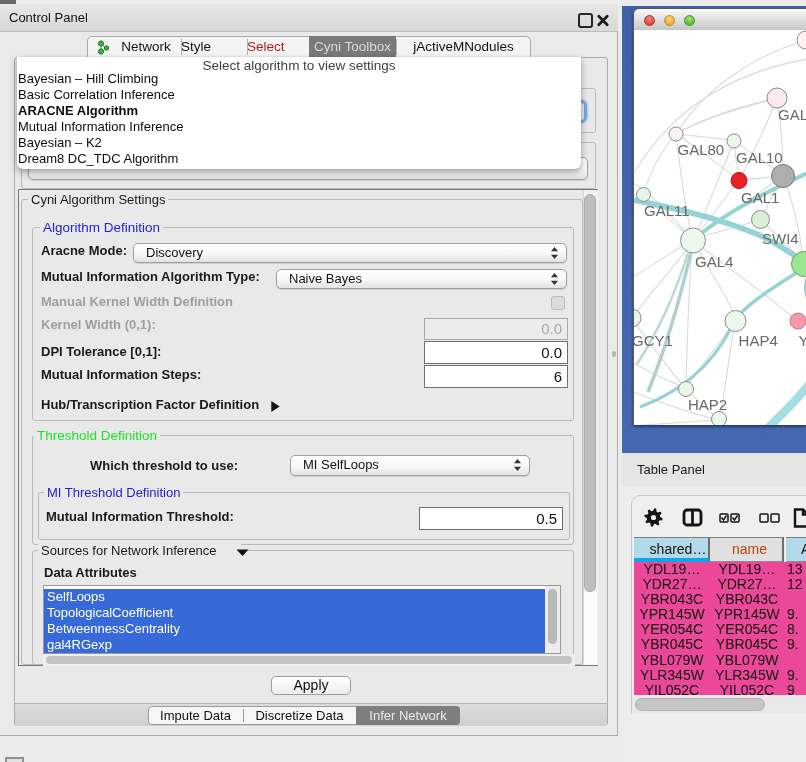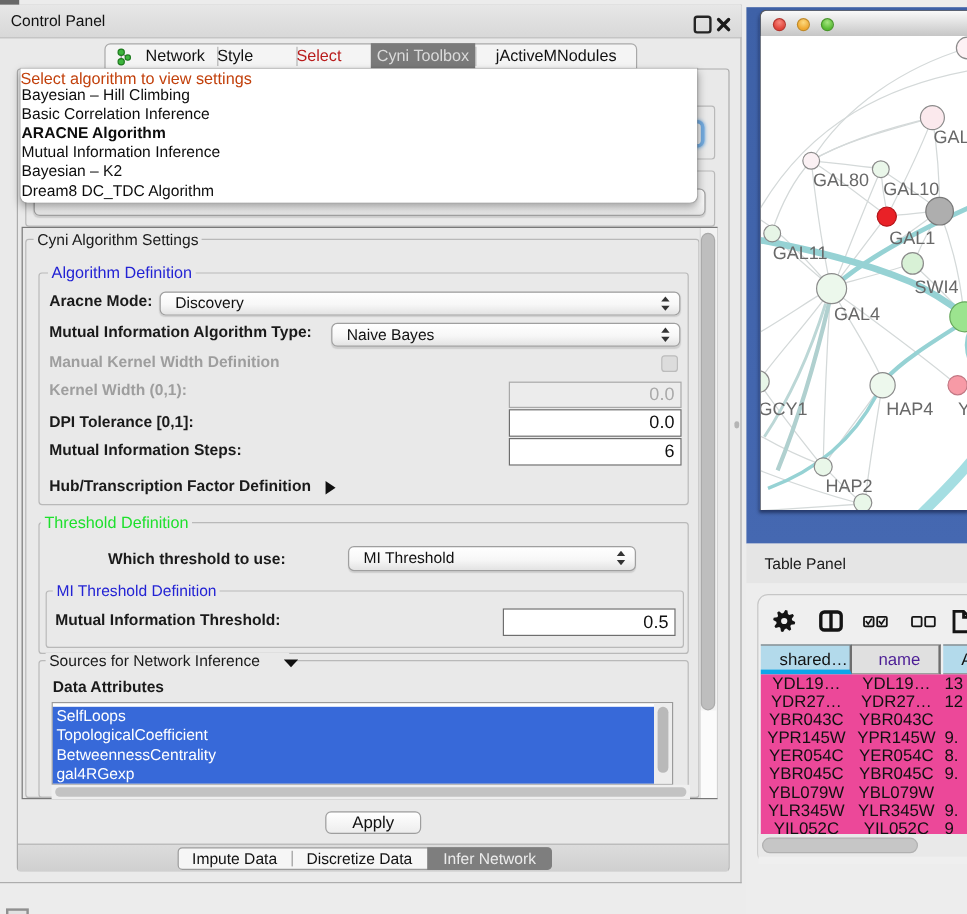--- a/index.html
+++ b/index.html
@@ -88,21 +88,21 @@
 <div class="lbl" style="left:41px;top:397px">Hub/Transcription Factor Definition</div>
 <svg class="a" style="left:269px;top:400px" width="12" height="13" viewBox="0 0 12 14">
     <path d="M2 1 L11 7 L2 13 Z" fill="#111"></path>
   </svg>
 
 <div class="gbox" style="left:32px;top:435px;width:540px;height:108px"></div>
 <div class="gtitle" style="left:34px;top:429px;color:#1de02c;font-size:13.5px">Threshold Definition</div>
 
 <div class="lbl" style="left:90px;top:458px">Which threshold to use:</div>
 <div class="combo" style="left:290px;top:455px;width:238px;height:19px">
-    <span class="t">MI Threshold</span>
+    <span class="t">MI SelfLoops</span>
     <svg width="9" height="14" viewBox="0 0 9 14">
       <path d="M4.5 1 L8 5.3 L1 5.3 Z" fill="#333"></path>
       <path d="M4.5 13 L8 8.7 L1 8.7 Z" fill="#333"></path>
     </svg>
   </div>
 
 <div class="gbox" style="left:38px;top:492px;width:530px;height:46px"></div>
 <div class="gtitle" style="left:44px;top:486px;color:#2323d4">MI Threshold Definition</div>
 
 <div class="lbl" style="left:46px;top:509px">Mutual Information Threshold:</div>
@@ -246,21 +246,21 @@
 <path d="M81.5,12.5 l2,2.5 l3,-4.5" stroke-width="1.4"></path>
 <path d="M92.5,12.5 l2,2.5 l3,-4.5" stroke-width="1.4"></path>
 <rect x="120" y="9" width="8" height="8" rx="1" stroke-width="1.5"></rect>
 <rect x="131" y="9" width="8" height="8" rx="1" stroke-width="1.5"></rect>
 <path d="M155,4.5 h8 l5,5 v12 h-13 z" stroke-width="2.4"></path>
 <path d="M163,4.5 v5 h5" stroke-width="2.4"></path>
 </g>
 </svg>
 
 <div class="a" style="left:634px;top:537px;width:76px;height:25px;background:#b3daeb;border-top:1px solid #7e7e7e;border-bottom:4px solid #0ea5e9;border-right:2px solid #6e6e6e;box-sizing:border-box;text-align:center;font-size:14px;line-height:23px;color:#111;padding-left:14px">shared…</div>
-<div class="a" style="left:710px;top:537px;width:74px;height:25px;background:#e0e0e0;border-top:1px solid #7e7e7e;border-bottom:1px solid #8e8e8e;border-right:2px solid #6e6e6e;box-sizing:border-box;text-align:center;font-size:14px;line-height:23px;color:#4c1d95;padding-left:7px">name</div>
+<div class="a" style="left:710px;top:537px;width:74px;height:25px;background:#e0e0e0;border-top:1px solid #7e7e7e;border-bottom:1px solid #8e8e8e;border-right:2px solid #6e6e6e;box-sizing:border-box;text-align:center;font-size:14px;line-height:23px;color:#c2410c;padding-left:7px">name</div>
 <div class="a" style="left:786px;top:537px;width:20px;height:25px;background:#b3daeb;border-top:1px solid #7e7e7e;border-bottom:1px solid #8e8e8e;box-sizing:border-box;font-size:14px;line-height:23px;color:#111;padding-left:15px;overflow:hidden">A</div>
 
 <div class="a" style="left:634px;top:562px;width:172px;height:136px;background:#ec4899;overflow:hidden;font-size:14px;color:#111;padding-top:2.5px;box-sizing:border-box">
   <div style="position:absolute;left:0;top:0;width:76px;text-align:center;line-height:15.1px;white-space:pre">YDL19…
 YDR27…
 YBR043C
 YPR145W
 YER054C
 YBR045C
 YBL079W
@@ -285,19 +285,19 @@
 9.
 9</div>
 </div>
 <div class="a" style="left:632px;top:695px;width:174px;height:19px;background:#e9e9e9"></div>
 <div class="a" style="left:635px;top:698px;width:130px;height:13px;background:#c6c6c6;border:1px solid #b0b0b0;border-radius:6.5px;box-sizing:border-box"></div>
 <div class="a" style="left:632px;top:714px;width:174px;height:6px;background:#efefef"></div>
 
 <div class="a" style="left:612px;top:351px;width:4px;height:6px;background:#b5b5b5;border-radius:2px"></div>
 
 <div class="a" style="left:17px;top:57px;width:564px;height:112px;background:#fff;border-radius:0 0 6px 6px;box-shadow:0 3px 7px rgba(0,0,0,.35),0 0 1px rgba(0,0,0,.25)"></div>
-<div class="a" style="left:17px;top:58px;width:564px;text-align:left;font-size:13.5px;color:#c2410c">Select algorithm to view settings</div>
+<div class="a" style="left:17px;top:58px;width:564px;text-align:center;font-size:13.5px;color:#404040">Select algorithm to view settings</div>
 <div class="a" style="left:18px;top:71px;font-size:13px;color:#0d0d0d;line-height:16.1px;white-space:pre">Bayesian – Hill Climbing
 Basic Correlation Inference
 <b>ARACNE Algorithm</b>
 Mutual Information Inference
 Bayesian – K2
 Dream8 DC_TDC Algorithm</div>
 
 </body></html>

